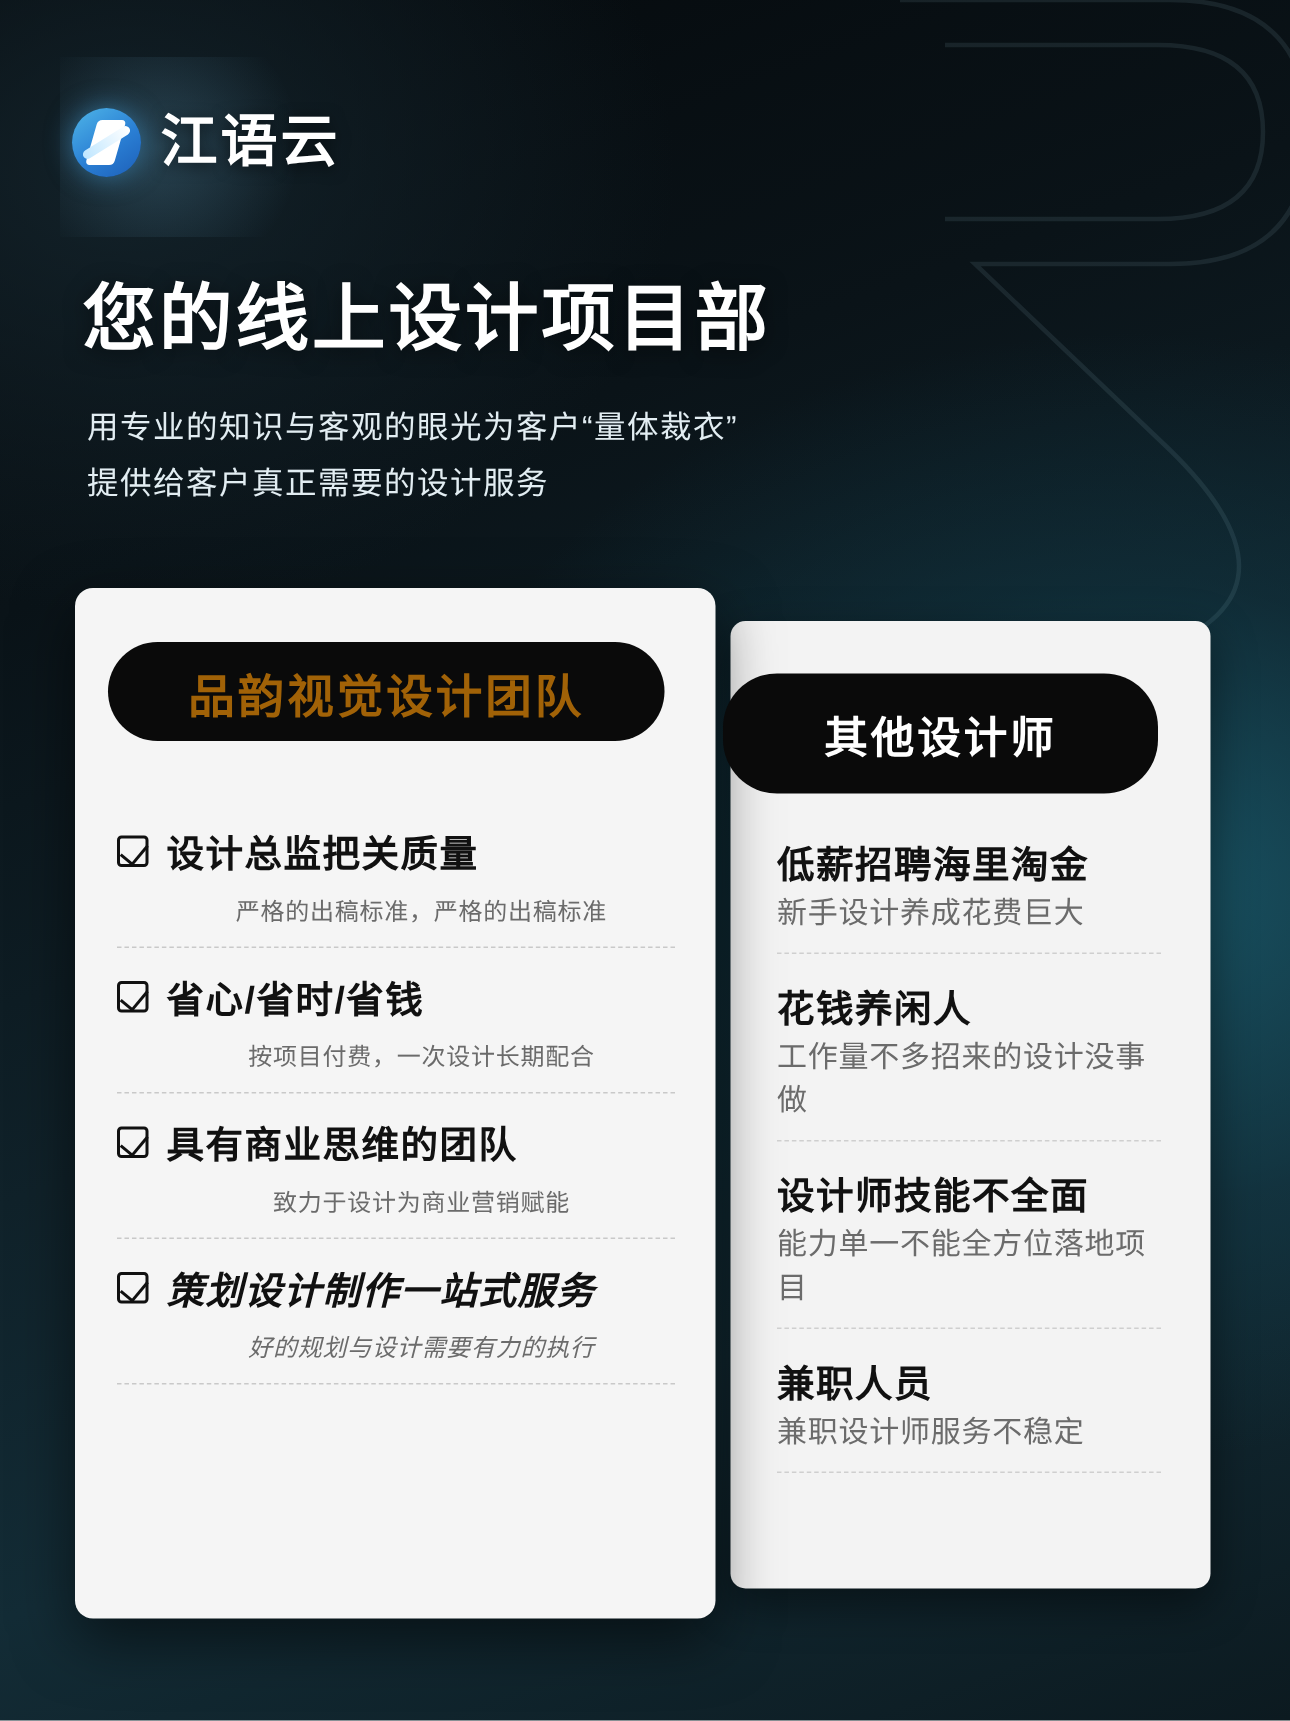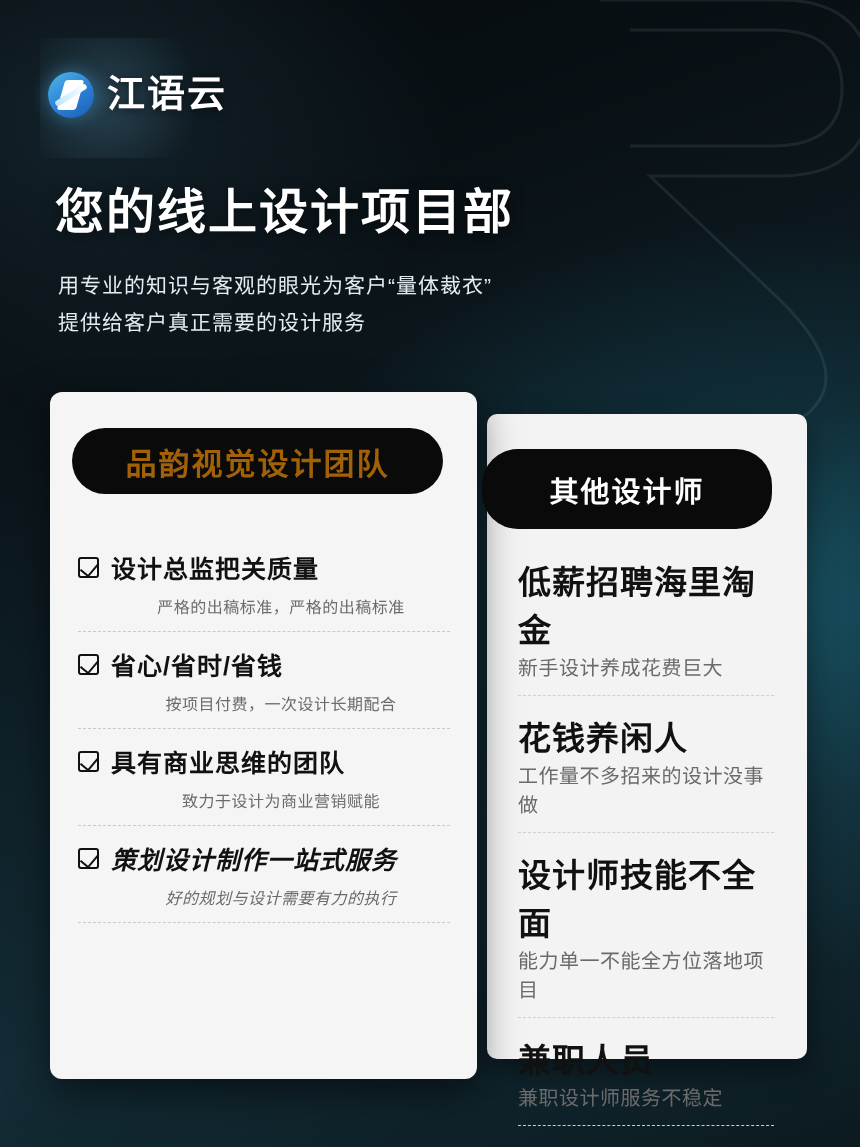--- a/index.html
+++ b/index.html
@@ -125,21 +125,21 @@
     border-right:2.5px solid #111; border-bottom:2.5px solid #111;
     transform:rotate(40deg);
   }
   .item-desc {
     margin:9px 0 0 34px;
     color:#6b6b6b; font-size:16px; letter-spacing:0.5px;
   }
 
   .item-right { padding:16px 0 14px 0; border-bottom:1px dashed #cfcfcf; }
   .item-right .r-title {
-    color:#111111; font-size:33px; font-weight:bold; letter-spacing:1px;
+    color:#111111; font-size:25px; font-weight:bold; letter-spacing:1px;
   }
   .item-right .r-desc {
     margin-top:0; color:#6b6b6b; font-size:20px; letter-spacing:0.5px;
   }
 </style>
 </head>
 <body>
 
 <div class="watermark">
   <svg viewBox="0 0 420 480" xmlns="http://www.w3.org/2000/svg">

